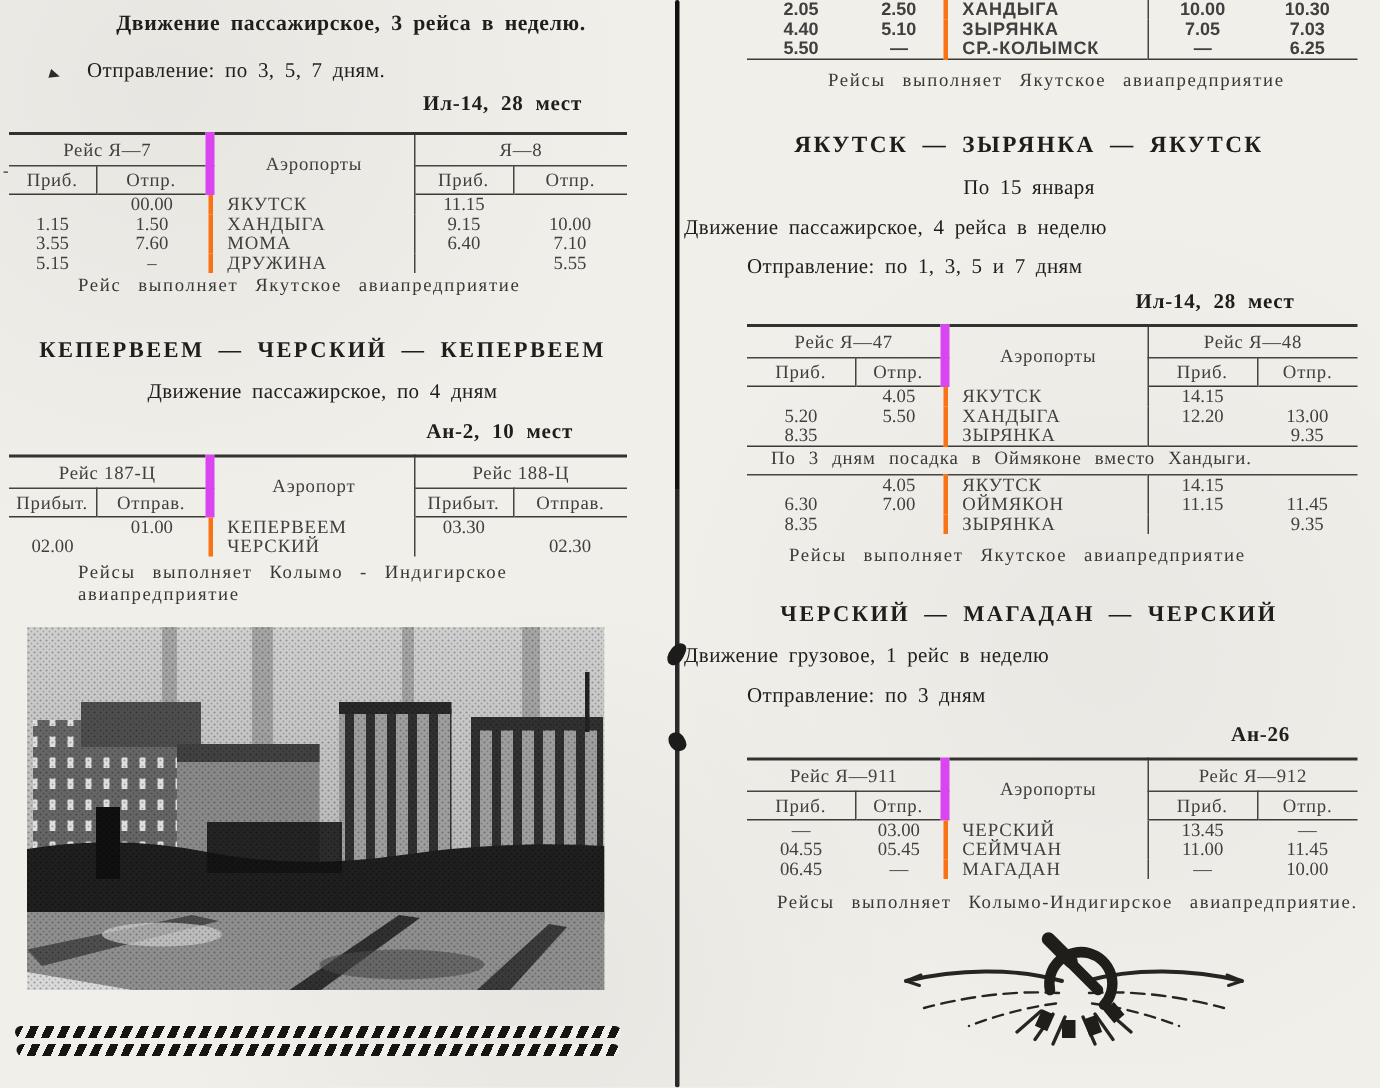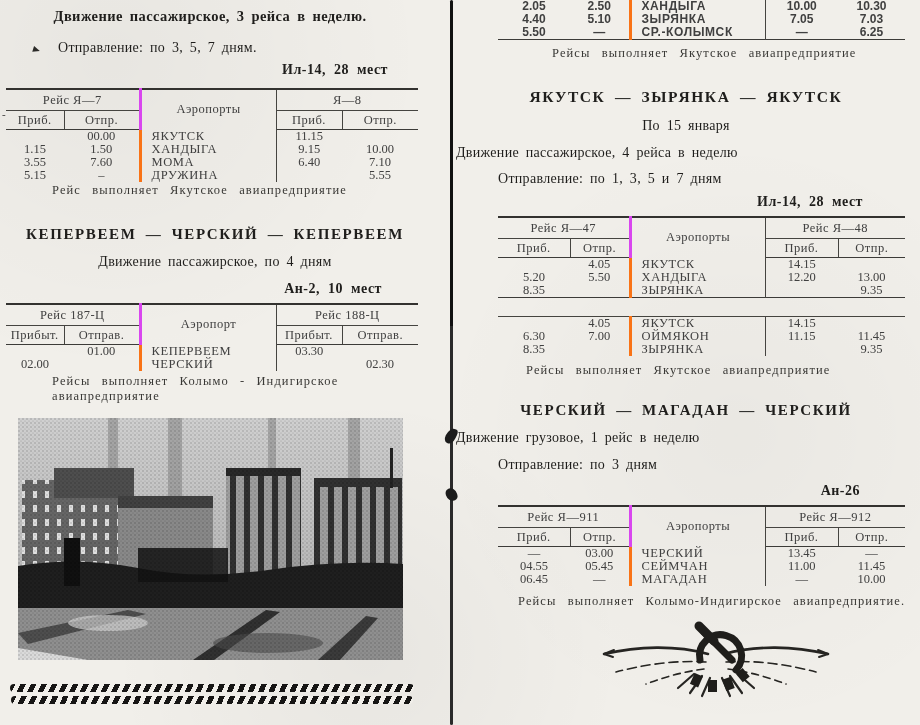--- a/index.html
+++ b/index.html
@@ -30,34 +30,34 @@
     content:"";position:absolute;left:-4px;top:428px;width:10px;height:16px;
     background:#1c1c1c;border-radius:60% 30% 50% 40%;transform:rotate(25deg);
   }
   .fold::after{
     content:"";position:absolute;left:-4px;top:488px;width:11px;height:13px;
     background:#1c1c1c;border-radius:40% 55% 35% 55%;transform:rotate(-18deg);
   }
 
   .abs{position:absolute;}
 
-  .heading{font-weight:bold;font-size:14.5px;letter-spacing:.4px;word-spacing:3px;}
+  .heading{font-weight:bold;font-size:14.5px;letter-spacing:.4px;word-spacing:3px;margin-left:24px;}
   .line{font-size:14px;letter-spacing:.3px;word-spacing:3px;}
   .route-title{font-weight:bold;font-size:15px;letter-spacing:1.6px;word-spacing:4px;}
   .aircraft{font-weight:bold;font-size:14px;letter-spacing:.5px;word-spacing:4px;}
   .tfoot-note{font-size:12.5px;letter-spacing:1.1px;word-spacing:7px;color:#3a3936;}
 
   table.tt{border-collapse:collapse;table-layout:fixed;font-size:12.5px;color:#404040;}
   .tt th{font-weight:normal;font-size:12.5px;letter-spacing:.5px;padding:0;}
   .tt td{padding:0 2px;height:13px;line-height:13px;text-align:center;white-space:nowrap;}
   .tt td.c2{text-align:left;padding-left:10px;letter-spacing:.6px;
             border-left:3px solid #f97316;border-right:1px solid #454440;}
   .tt .grp th{height:20px;}
   .tt .grp th.gl,.tt .grp th.gr{border-bottom:1px solid #454440;}
-  .tt .grp th.ga{border-left:3px solid #d946ef;border-right:1px solid #454440;}
+  .tt .grp th.ga{border-left:6px solid #d946ef;border-right:1px solid #454440;}
   .tt .sub th{height:18px;border-bottom:1.6px solid #3c3b38;}
   .tt .sub th.sc1,.tt .sub th.sc4{border-left:1px solid #454440;}
   table.topline{border-top:2.6px solid #33322f;}
   table.botline{border-bottom:1.4px solid #3c3b38;}
   table.sans-bold td{font-family:"Liberation Sans",sans-serif;font-weight:bold;font-size:12px;}
   .tt tbody tr{vertical-align:middle;}
 
   .margin-mark{position:absolute;font-size:11px;color:#333;}
   .tri{width:0;height:0;border-left:7px solid #2c2b28;border-top:3px solid transparent;
        border-bottom:3px solid transparent;transform:rotate(18deg);}
@@ -319,20 +319,21 @@
         <tr>
           <td class="c0">8.35</td>
           <td class="c1"></td>
           <td class="c2">ЗЫРЯНКА</td>
           <td class="c3"></td>
           <td class="c4">9.35</td>
         </tr>
       </tbody>
   </table>
 
+  <div class="abs tfoot-note" style="top:298px;left:58px;letter-spacing:.6px;word-spacing:5px;">По 3 дням посадка в Оймяконе  вместо  Хандыги.</div>
 
   <table class="tt abs" style="top:316px;left:42px;width:407px;border-top:1.2px solid #45443f;">
     <colgroup>
         <col style="width:72px">
         <col style="width:60px">
         <col style="width:135px">
         <col style="width:73px">
         <col style="width:67px">
       </colgroup>
     <tbody>

